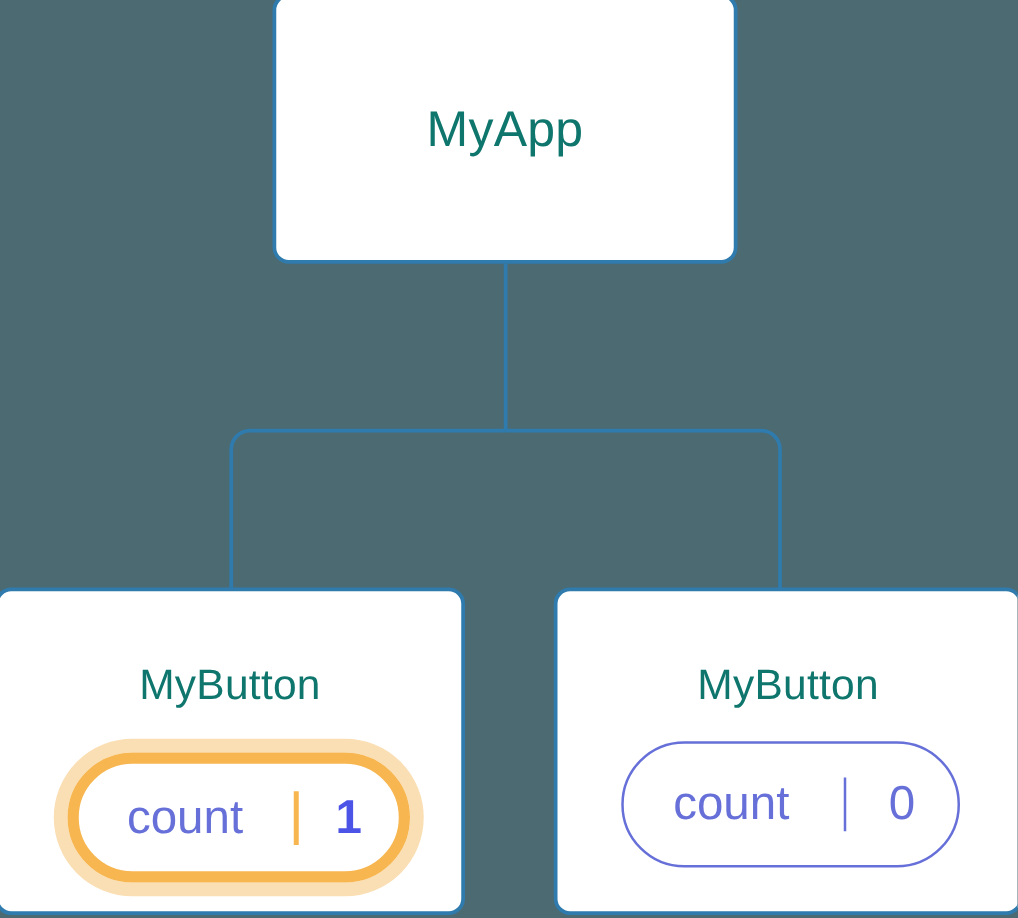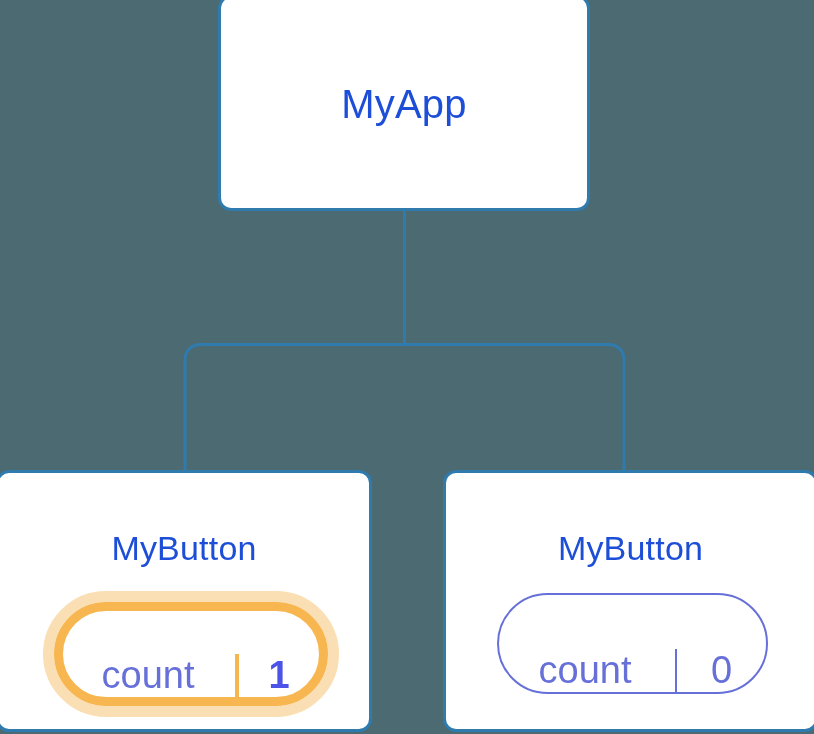--- a/index.html
+++ b/index.html
@@ -36,21 +36,21 @@
     border: 3px solid #2f7bad;
     border-radius: 13px;
     box-sizing: border-box;
   }
 
   .node-title {
     position: absolute;
     left: 0;
     right: 0;
     text-align: center;
-    color: #1d4ed8;
+    color: #0f766e;
     font-weight: 400;
     letter-spacing: 0.2px;
     white-space: nowrap;
   }
 
   
   #node-app {
     left: 218px;
     top: -5px;
     width: 372px;
@@ -83,21 +83,21 @@
   .pill-wrap {
     position: absolute;
     display: flex;
     align-items: center;
     justify-content: center;
   }
 
   .pill {
     position: relative;
     display: flex;
-    align-items: flex-end;
+    align-items: center;
     box-sizing: border-box;
     background: #ffffff;
     border-radius: 999px;
     overflow: hidden;
   }
 
   .pill-key, .pill-val {
     display: flex;
     align-items: center;
     justify-content: center;

